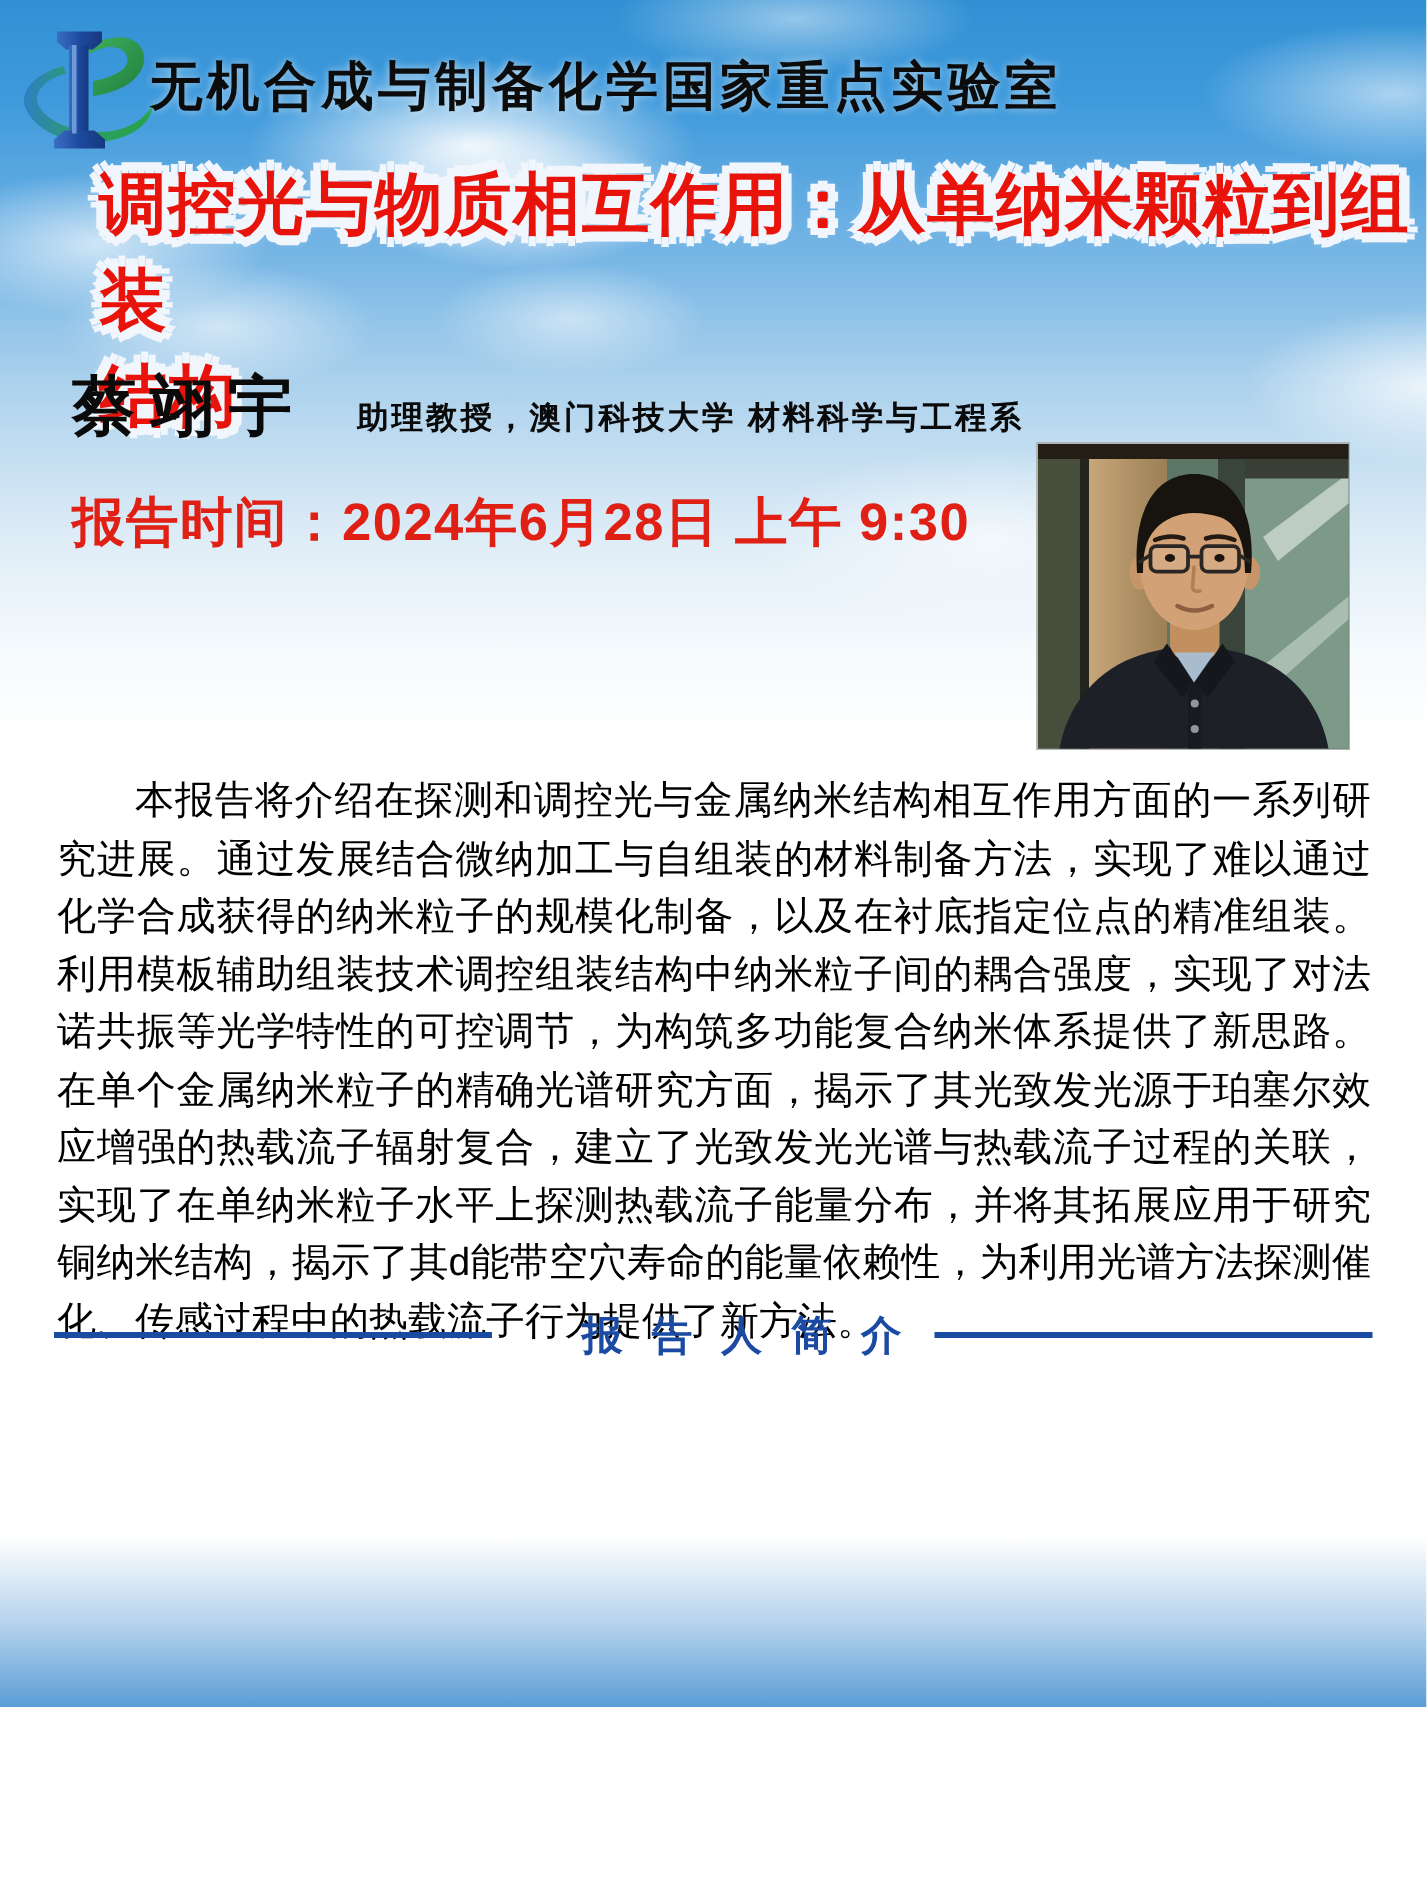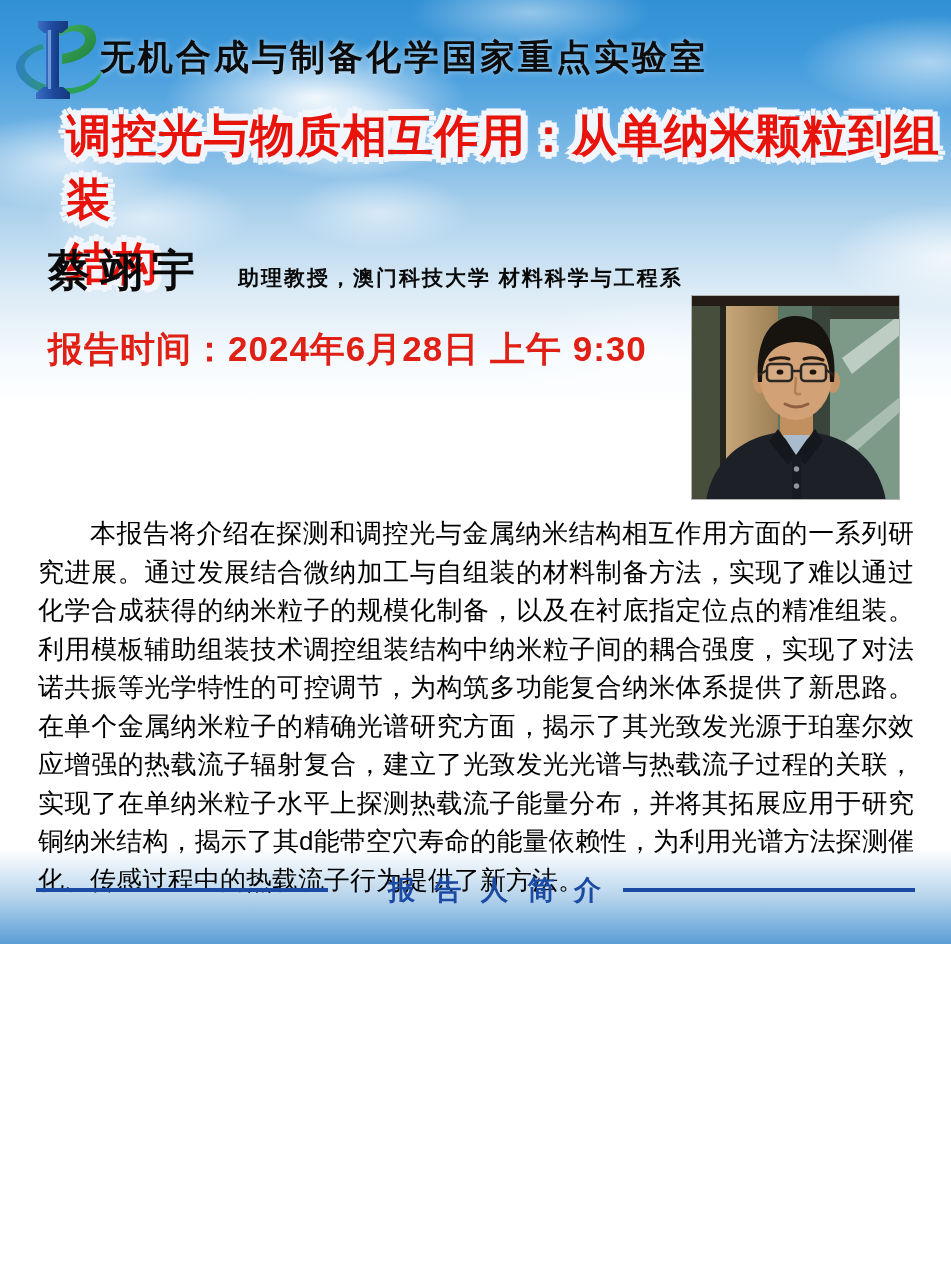--- a/index.html
+++ b/index.html
@@ -1,20 +1,20 @@
 <!DOCTYPE html>
 <html><head>
 <meta charset="utf-8">
 <style>
   * { box-sizing: border-box; }
   html, body { margin: 0; padding: 0; background: #ffffff; }
   .poster {
     position: relative;
     width: 951px;
-    height: 944px;
+    height: 1138px;
     overflow: hidden;
     font-family: "Liberation Sans", sans-serif;
     background: linear-gradient(180deg,
       #3190d4 0%,
       #3f9adc 6%,
       #6fb2e4 14%,
       #a9d0ec 22%,
       #dcebf6 31%,
       #f5fafd 38%,
       #ffffff 43%,

